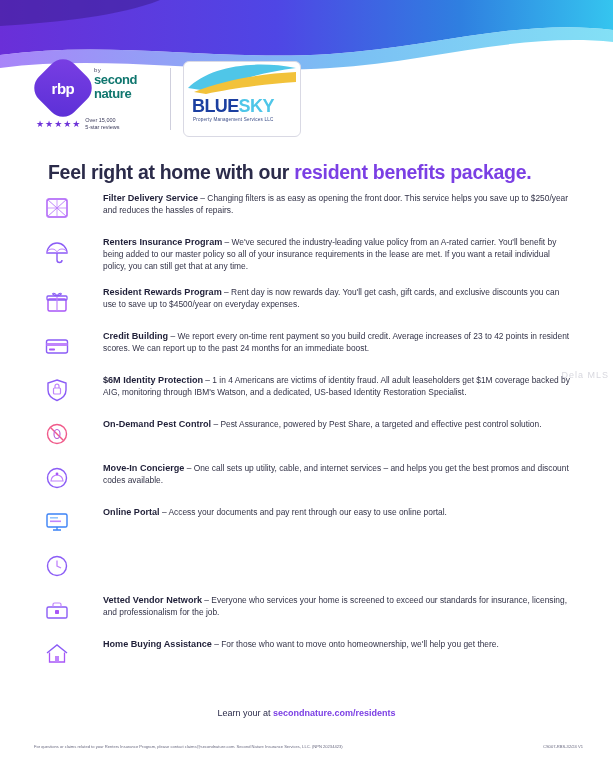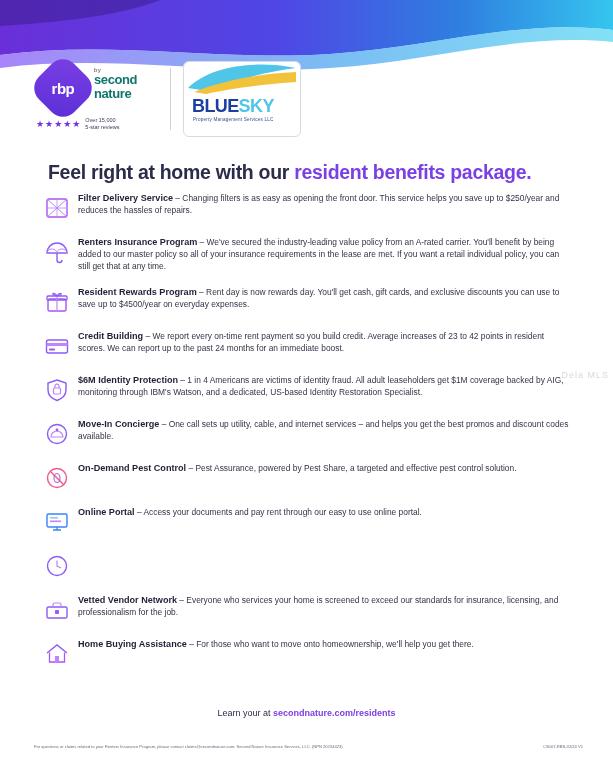--- a/index.html
+++ b/index.html
@@ -157,20 +157,21 @@
   .items {
     position: absolute;
     left: 40px;
     top: 192px;
     width: 535px;
   }
   .item {
     display: flex;
     align-items: flex-start;
     margin-bottom: 13px;
+    gap: 25px;
   }
   .item-icon {
     width: 34px;
     min-width: 34px;
     height: 30px;
     display: flex;
     align-items: center;
     justify-content: center;
     margin-top: 1px;
   }
@@ -352,40 +353,40 @@
           </svg>
       </div>
       <div class="item-text">
         <span class="item-title">$6M Identity Protection</span><span> – 1 in 4 Americans are victims of identity fraud. All adult leaseholders get $1M coverage backed by AIG, monitoring through IBM's Watson, and a dedicated, US-based Identity Restoration Specialist.</span>
       </div>
     </div>
 
     <div class="item">
       <div class="item-icon">
         <svg width="26" height="26" viewBox="0 0 26 26">
+            <circle cx="13" cy="13" r="9.5" fill="none" stroke="#f05a8a" stroke-width="1.4"></circle>
+            <path d="M6.5,6.5 L19.5,19.5" stroke="#f05a8a" stroke-width="1.4"></path>
+            <ellipse cx="13" cy="13" rx="3" ry="4.5" fill="none" stroke="#b55ad8" stroke-width="1.1"></ellipse>
+          </svg>
+      </div>
+      <div class="item-text">
+        <span class="item-title">On-Demand Pest Control</span><span> – Pest Assurance, powered by Pest Share, a targeted and effective pest control solution.</span>
+      </div>
+    </div>
+
+    <div class="item">
+      <div class="item-icon">
+        <svg width="26" height="26" viewBox="0 0 26 26">
             <circle cx="13" cy="13" r="9.5" fill="none" stroke="#8b5cf6" stroke-width="1.4"></circle>
             <path d="M7,16 A6,6 0 0 1 19,16 Z" fill="none" stroke="#c084fc" stroke-width="1.2"></path>
             <circle cx="13" cy="9" r="1.4" fill="#a855f7"></circle>
           </svg>
       </div>
       <div class="item-text">
         <span class="item-title">Move-In Concierge</span><span> – One call sets up utility, cable, and internet services – and helps you get the best promos and discount codes available.</span>
-      </div>
-    </div>
-
-    <div class="item">
-      <div class="item-icon">
-        <svg width="26" height="26" viewBox="0 0 26 26">
-            <circle cx="13" cy="13" r="9.5" fill="none" stroke="#f05a8a" stroke-width="1.4"></circle>
-            <path d="M6.5,6.5 L19.5,19.5" stroke="#f05a8a" stroke-width="1.4"></path>
-            <ellipse cx="13" cy="13" rx="3" ry="4.5" fill="none" stroke="#b55ad8" stroke-width="1.1"></ellipse>
-          </svg>
-      </div>
-      <div class="item-text">
-        <span class="item-title">On-Demand Pest Control</span><span> – Pest Assurance, powered by Pest Share, a targeted and effective pest control solution.</span>
       </div>
     </div>
 
     <div class="item">
       <div class="item-icon">
         <svg width="26" height="26" viewBox="0 0 26 26">
             <rect x="3" y="5" width="20" height="13" rx="1.6" fill="none" stroke="#3b82f6" stroke-width="1.4"></rect>
             <path d="M9,21 L17,21 M13,18 L13,21" stroke="#3b82f6" stroke-width="1.3"></path>
             <rect x="6" y="8" width="8" height="1.6" fill="#93c5fd"></rect>
             <rect x="6" y="11.5" width="11" height="1.6" fill="#c084fc"></rect>

